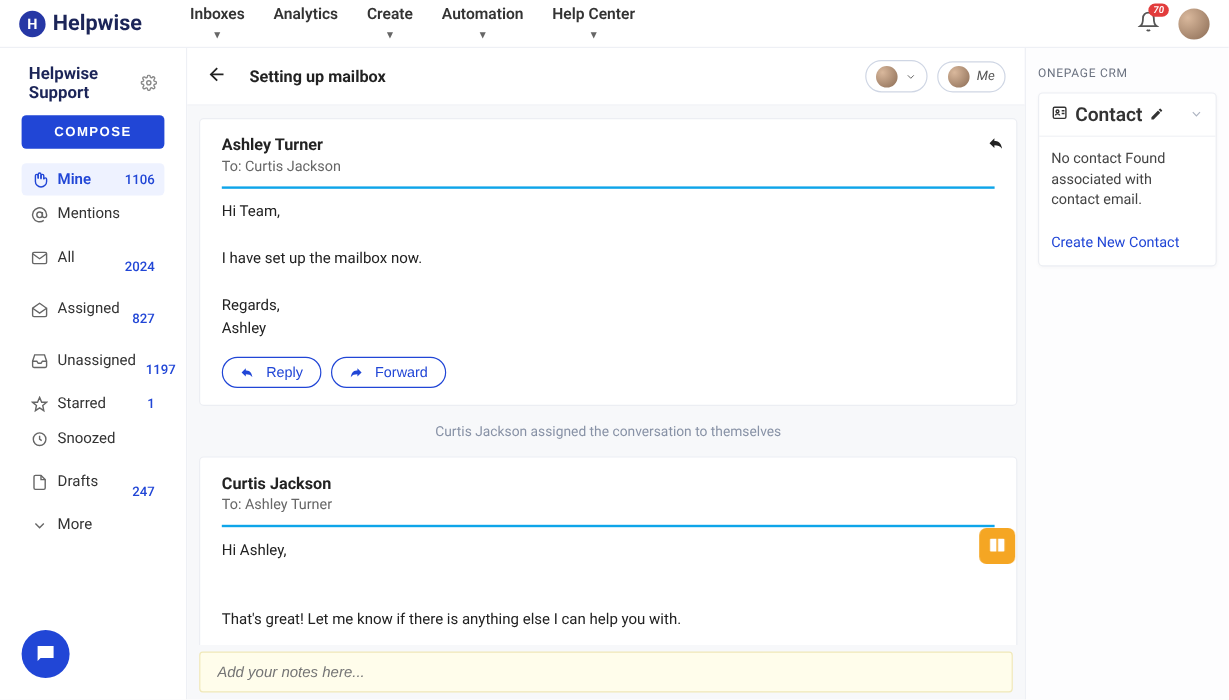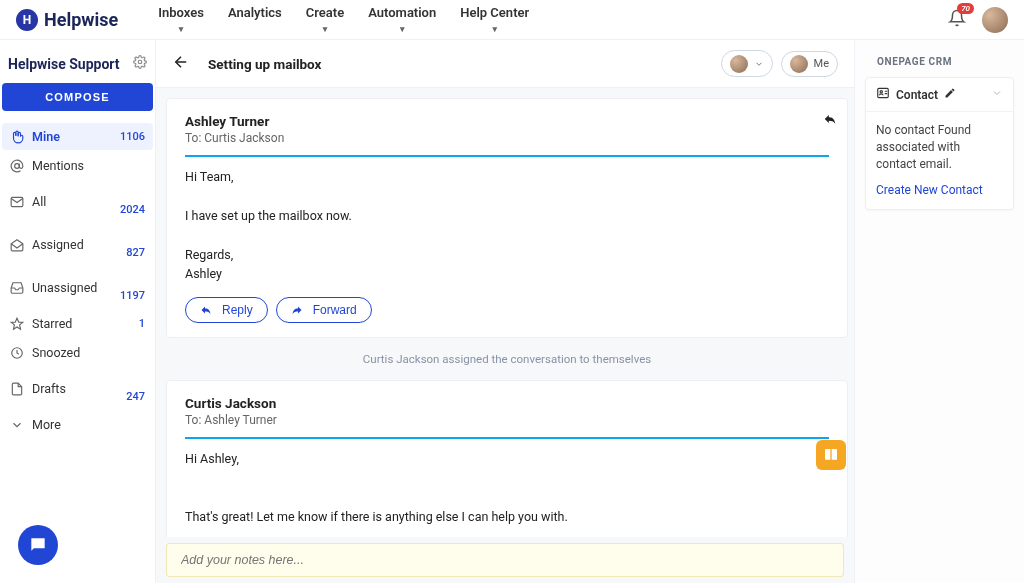--- a/index.html
+++ b/index.html
@@ -12,64 +12,64 @@
   .logo-mark { width: 22px; height: 22px; border-radius: 50%; background: #2637a5; display:flex; align-items:center; justify-content:center; color:#fff; font-size:12px; font-weight:700;}
   .nav-items { display: flex; gap: 24px; font-size: 13px; color: #333; font-weight: 600;}
   .nav-item { display:flex; align-items:center; gap:4px; cursor:pointer;flex-direction:column;}
   .chev { font-size: 9px; color:#666; }
   .topnav-right { margin-left:auto; display:flex; align-items:center; gap:16px;}
   .bell-wrap { position:relative; }
   .bell-badge { position:absolute; top:-6px; right:-8px; background:#e23c3c; color:#fff; font-size:8px; padding:1px 4px; border-radius:8px; font-weight:600;font-style:italic;}
   .avatar-top { width:26px; height:26px; border-radius:50%; background: radial-gradient(circle at 30% 30%, #d9b89c, #8a6b54); }
 
   
-  .sidebar { position:absolute; top:40px; left:0; width:156px; bottom:0; border-right:1px solid #eef0f5; padding: 10px 2px; }
+  .sidebar { position:absolute; top:40px; left:0; width:156px; bottom:0; border-right:1px solid #eef0f5; padding: 10px 18px; }
   .sidebar-title-row { display:flex; align-items:center; justify-content:space-between; padding: 4px 6px 10px;}
   .sidebar-title { font-weight:700; font-size:14px; color:#1c2558;}
   .compose-btn { display:block; width:100%; background:#2146d6; color:#fff; border:none; border-radius:4px; padding:8px 0; font-size:11px; letter-spacing:1.2px; font-weight:600; cursor:pointer; margin-bottom:12px;}
   .side-item { display:flex; align-items:center; gap:8px; padding:6px 8px; font-size:12.5px; color:#333; border-radius:4px; cursor:pointer; margin-bottom:2px;}
   .side-item .count { margin-left:auto; font-size:11px; color:#2146d6; font-weight:500;}
   .side-item.active { background:#eef2ff; color:#2146d6; font-weight:600;}
   .side-item.active .sicon svg path, .side-item.active .sicon svg circle { stroke:#2146d6;}
   .side-item .label {}
   .side-item.with-blue .count { color:#2146d6;margin-top:16px;}
   .sicon { width:14px; display:flex; justify-content:center; color:#666;}
   .sicon svg { width:14px; height:14px; }
 
   
   .main { position:absolute; top:40px; left:156px; right:170px; bottom:0; background:#f7f8fa; overflow:hidden;}
   .main-header { height:48px; background:#fff; display:flex; align-items:center; padding:0 16px; gap:18px; border-bottom:1px solid #eef0f5;}
   .back-arrow { cursor:pointer;}
   .conv-title { font-weight:700; font-size:13.5px; color:#222;}
   .header-right { margin-left:auto; display:flex; gap:8px; align-items:center;}
   .pill { display:flex; align-items:center; gap:6px; border:1px solid #cfd6e4; border-radius:16px; padding:3px 8px; cursor:pointer; background:#fff;}
   .pill .mini-avatar { width:18px; height:18px; border-radius:50%; background: radial-gradient(circle at 30% 30%, #d9b89c, #8a6b54);}
-  .pill .plabel { font-size:11px; color:#555;}
+  .pill .plabel { font-size:11px; color:#555;font-style:italic;}
   .main-scroll { position:absolute; top:48px; left:0; right:0; bottom:46px; overflow-y:auto; padding: 10px 6px 10px 10px;}
 
   .card { background:#fff; border:1px solid #eceef3; border-radius:4px; padding: 14px 18px; margin-bottom: 14px; position:relative;}
   .sender { font-weight:700; font-size:13.5px;}
   .to-line { font-size:12px; color:#666; margin-top:2px;}
   .body { font-size:12.5px; color:#222; line-height:1.55; margin-top:10px; border-top: 2px solid #0ea5e9; padding-top: 10px; white-space:pre-line;}
   .btn-row { display:flex; gap:8px; margin-top:14px;}
   .obtn { display:flex; align-items:center; gap:10px; border:1px solid #2146d6; color:#2146d6; background:#fff; border-radius:16px; padding:5px 14px; font-size:12px; font-weight:500; cursor:pointer;}
   .reply-corner { position:absolute; top:12px; right:10px; color:#223; }
   .activity-line { text-align:center; font-size:11.5px; color:#8892a6; margin: 4px 0 14px;}
 
   .notes-bar { position:absolute; left:10px; right:10px; bottom:6px; height:34px; background:#fffdeb; border:1px solid #f0e8b8; border-radius:3px; display:flex; align-items:center; padding:0 14px;}
   .notes-bar input { border:none; background:transparent; width:100%; font-size:12.5px; font-style:italic; color:#7a7252; outline:none;}
 
   
   .rightp { position:absolute; top:40px; right:0; width:170px; bottom:0; border-left:1px solid #eef0f5; background:#fdfdfe; padding:10px;}
-  .rp-title { font-size:10px; letter-spacing:0.6px; color:#6b7280; font-weight:700; margin:6px 12px 10px;}
+  .rp-title { font-size:10px; letter-spacing:0.6px; color:#6b7280; font-weight:400; margin:6px 0 10px;}
   .rp-card { background:#fff; border:1px solid #eceef3; border-radius:4px; box-shadow:0 1px 3px rgba(0,0,0,.03);}
-  .rp-card-head { display:flex; align-items:center; gap:6px; padding:8px 10px; font-size:12px; font-weight:600; color:#333; border-bottom:1px solid #f1f2f6;}
+  .rp-card-head { display:flex; align-items:center; gap:6px; padding:8px 10px; font-size:16px; font-weight:600; color:#333; border-bottom:1px solid #f1f2f6;}
   .rp-card-head .spacer { margin-left:auto; color:#aeb4c2;}
   .rp-card-body { padding:10px; font-size:12px; color:#444; line-height:1.4;}
-  .rp-link { color:#2146d6; cursor:pointer; display:inline-block; margin-top:10px;}
+  .rp-link { color:#2146d6; cursor:pointer; display:inline-block; margin-top:20px;}
 
   
   .intercom { position:absolute; left:18px; bottom:18px; width:40px; height:40px; border-radius:50%; background:#2146d6; display:flex; align-items:center; justify-content:center; cursor:pointer;}
   .help-float { position:absolute; right:178px; top: 440px; width:30px; height:30px; border-radius:6px; background:#f5a623; display:flex; align-items:center; justify-content:center; cursor:pointer;}
 
   
   .main-scroll::-webkit-scrollbar{width:6px}.main-scroll::-webkit-scrollbar-thumb{background:#d7dbe6;border-radius:3px}
 </style>
 </head>
 <body>

